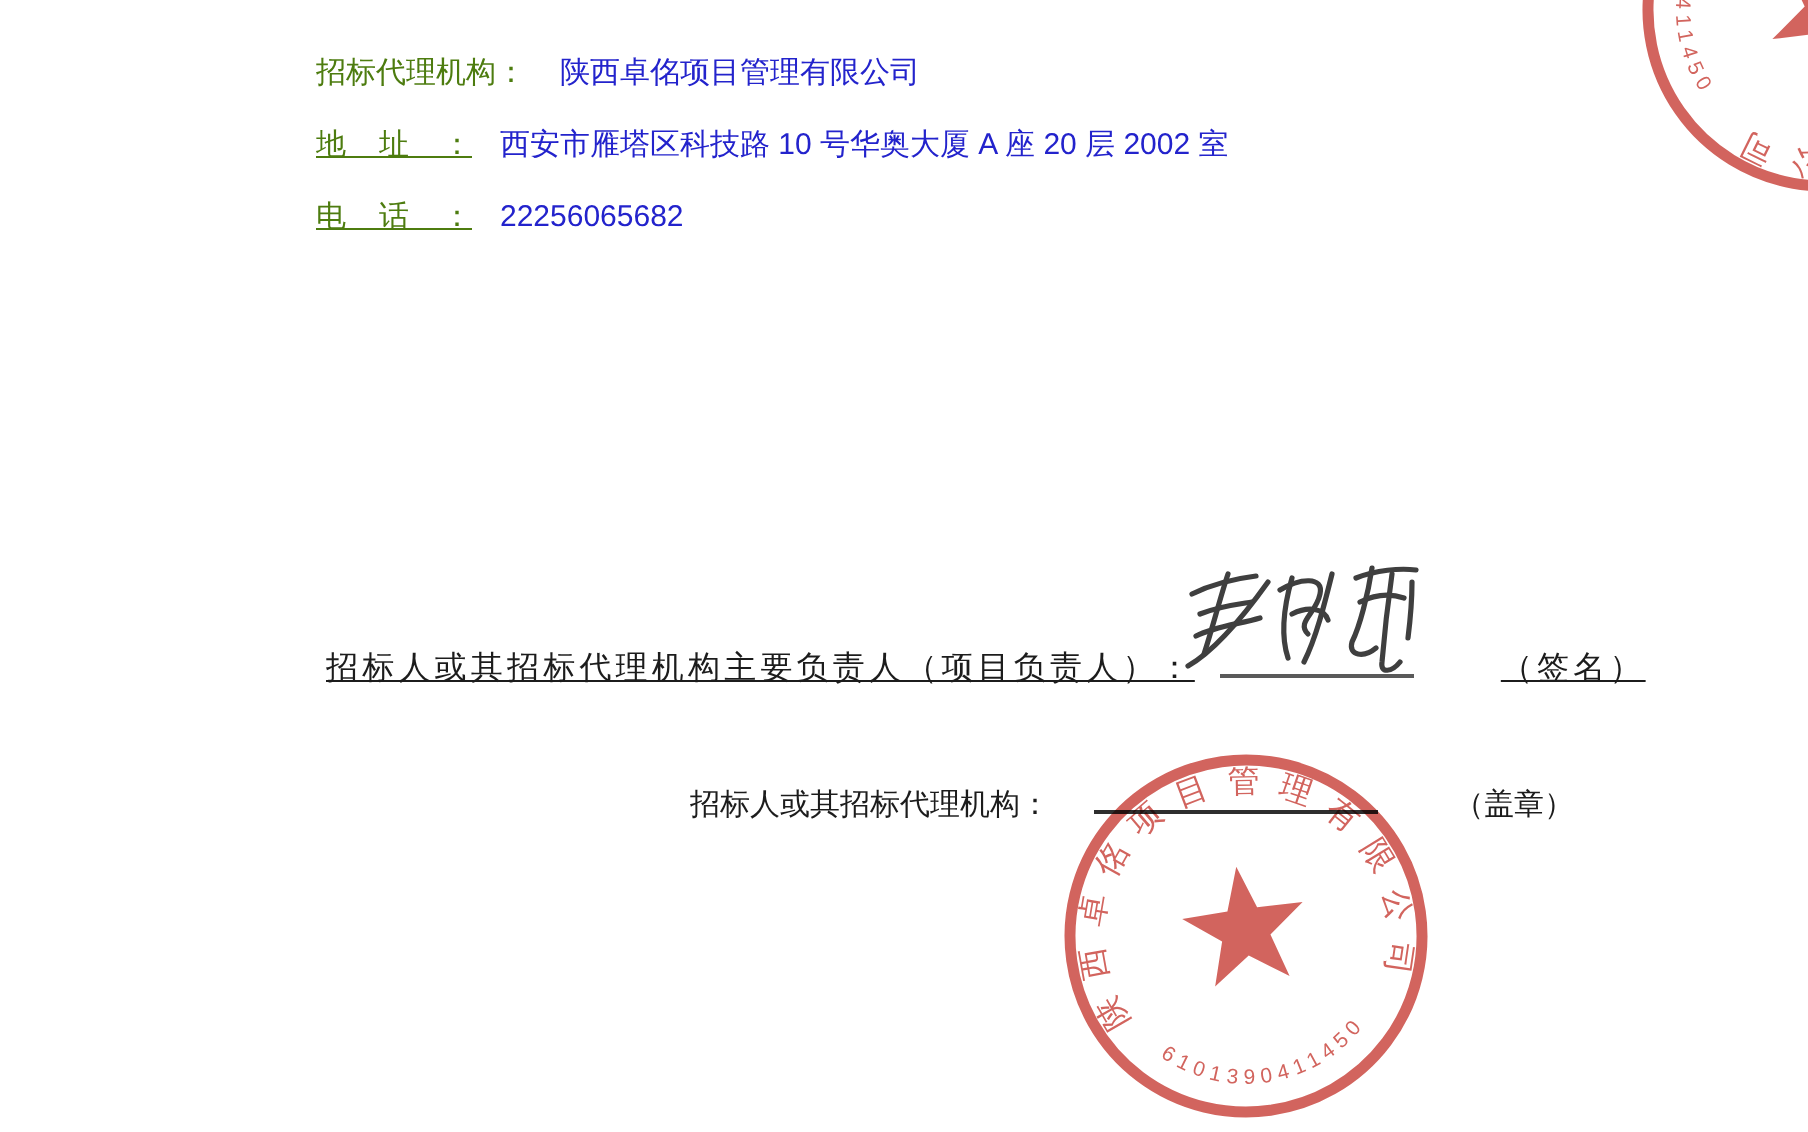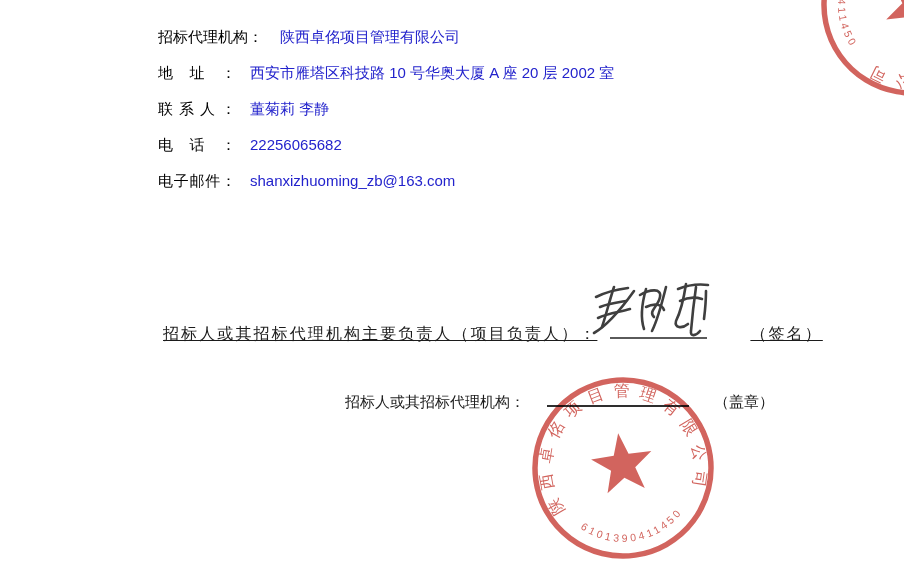--- a/index.html
+++ b/index.html
@@ -3,32 +3,32 @@
 <meta charset="utf-8">
 <style>
   html,body{margin:0;padding:0;background:#fff;}
   .page{
     position:relative;width:904px;height:566px;background:#ffffff;overflow:hidden;
     font-family:"Liberation Sans",sans-serif;color:#1c1c1c;
   }
   
   .info{position:absolute;left:158px;top:28px;}
   .info .row{height:16px;margin-bottom:20px;font-size:15px;line-height:17px;white-space:nowrap;}
-  .lbl{display:inline-block;vertical-align:top;color:#000000;}
+  .lbl{display:inline-block;vertical-align:top;color:#4d7c0f;}
   .lbl.w108{width:108px;}
-  .lbl.spread{width:78px;text-align:justify;text-align-last:justify;}
+  .lbl.spread{width:78px;text-align:justify;text-align-last:justify;text-decoration:underline;}
   .val{color:#2323cc;margin-left:14px;}
   
   .rowA{position:absolute;left:163px;top:320px;font-size:16px;letter-spacing:2.1px;white-space:nowrap;line-height:18px;text-decoration:underline;}
   .sigline{display:inline-block;width:97px;height:17px;border-bottom:2px solid #5a5a5a;margin-left:13px;}
   .rowA .suffix{margin-left:43px;}
   
   .rowB{position:absolute;left:345px;top:389px;font-size:15px;white-space:nowrap;line-height:17px;}
   .sealline{display:inline-block;width:142px;height:16px;border-bottom:2px solid #2e2e2e;margin-left:22px;}
-  .rowB .suffix{margin-left:25px;}
+  .rowB .suffix{margin-left:38px;}
   
   .sig-svg{position:absolute;left:590px;top:281px;}
   .sig-svg path{stroke:#3f3f3f;stroke-width:2.6;fill:none;stroke-linecap:round;stroke-linejoin:round;}
   
   .stamp{position:absolute;mix-blend-mode:multiply;opacity:.82;color:#c8423a;}
   .stamp.main{left:521px;top:366px;transform:rotate(-8deg);}
   .stamp.corner{left:806px;top:-101px;transform:rotate(100deg);}
 </style>
 </head>
 <body>
@@ -36,27 +36,21 @@
 <div class="page">
 
   <div class="info">
     <div class="row">
       <span class="lbl w108">招标代理机构：</span><span class="val">陕西卓佲项目管理有限公司</span>
     </div>
     <div class="row">
       <span class="lbl spread">地址：</span><span class="val">西安市雁塔区科技路 10 号华奥大厦 A 座 20 层 2002 室</span>
     </div>
     <div class="row">
-      <span class="lbl spread">联系人：</span><span class="val">董菊莉 李静</span>
-    </div>
-    <div class="row">
       <span class="lbl spread">电话：</span><span class="val">22256065682</span>
-    </div>
-    <div class="row">
-      <span class="lbl spread">电子邮件：</span><span class="val">shanxizhuoming_zb@163.com</span>
     </div>
   </div>
 
   <div class="rowA">
     <span>招标人或其招标代理机构主要负责人（项目负责人）：</span><span class="sigline"></span><span class="suffix">（签名）</span>
   </div>
 
   <svg class="sig-svg" width="137" height="64" viewBox="0 0 137 64" aria-label="signature">
     <path d="M24 6 C20 18 16 34 12 46"></path>
     <path d="M6 16 C18 10 30 8 38 7"></path>

